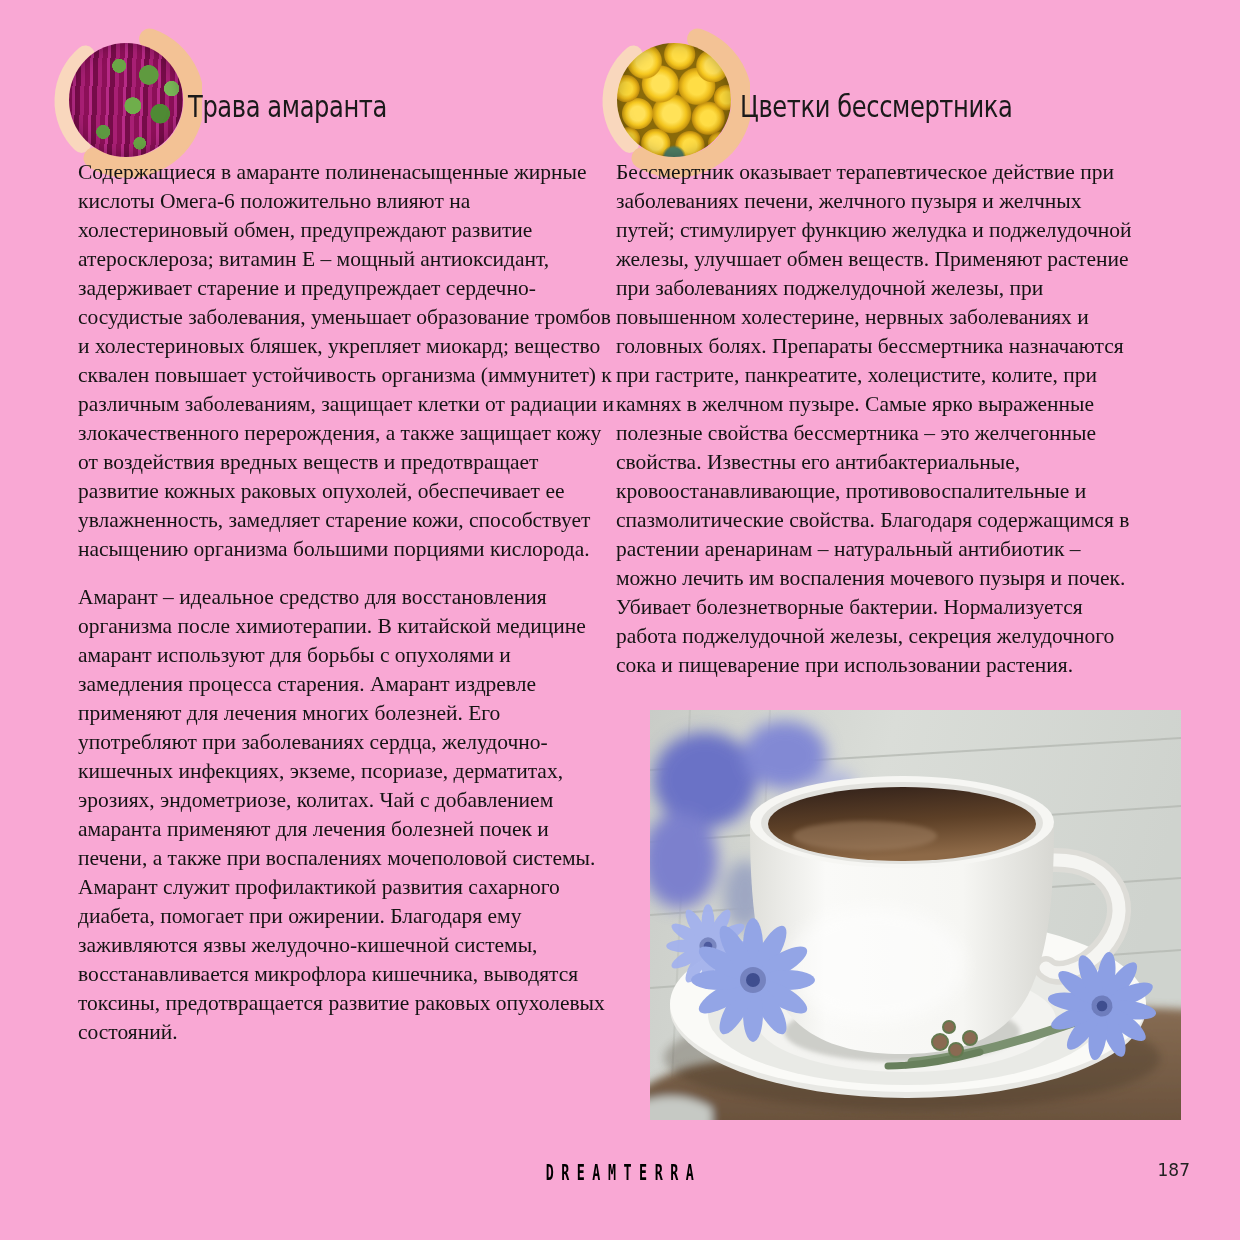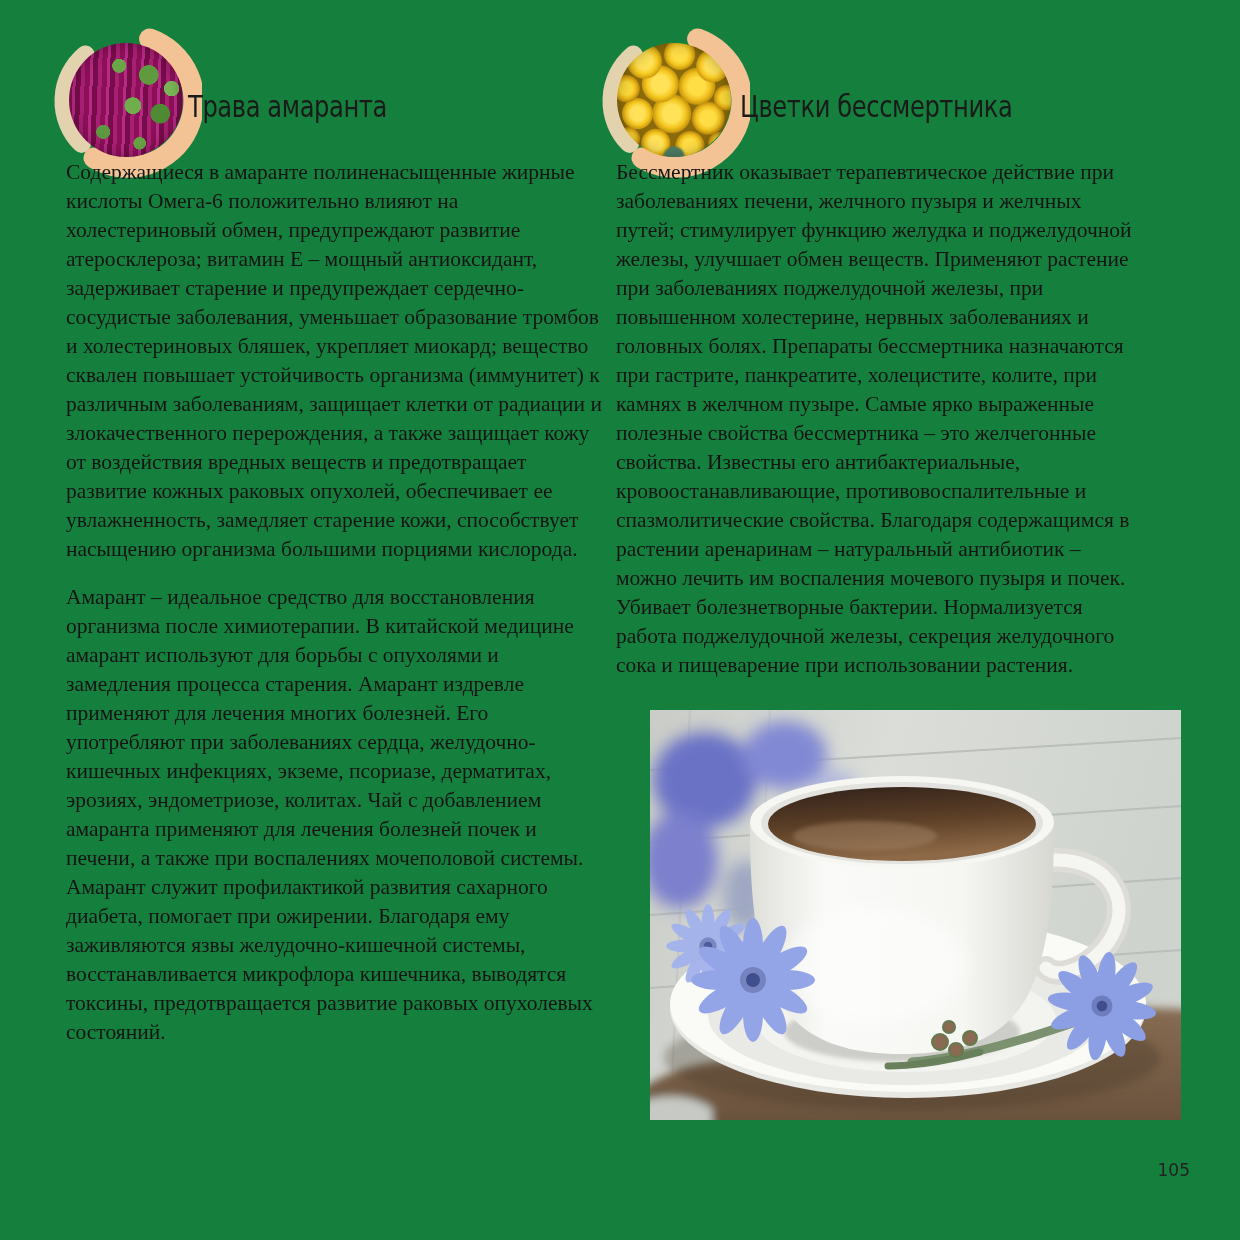--- a/index.html
+++ b/index.html
@@ -1,17 +1,17 @@
 <!DOCTYPE html>
 <html><head>
 <meta charset="utf-8">
 <style>
   html,body{margin:0;padding:0;background:#ffffff;}
   .page{
-    position:relative;width:1240px;height:1240px;background:#15803d;
+    position:relative;width:1240px;height:1240px;background:#f9a8d4;
     font-family:"Liberation Serif", serif;color:#141414;overflow:hidden;
   }
   
   .hdr-arc{position:absolute;width:150px;height:168px;}
   .hdr-arc.left{left:52px;top:10px;}
   .hdr-arc.right{left:600px;top:10px;}
   .circle-photo{
     position:absolute;width:114px;height:114px;border-radius:50%;
     box-shadow:inset 0 0 14px rgba(0,0,0,.28);
   }
@@ -50,21 +50,21 @@
   .heading{
     position:absolute;top:85px;height:42px;line-height:42px;
     font-family:"DejaVu Sans", sans-serif;font-size:31px;font-weight:400;
     letter-spacing:-0.5px;color:#1a1a1a;white-space:nowrap;
     transform:scaleX(0.78);transform-origin:left center;
   }
   .heading.left{left:188px;}
   .heading.right{left:740px;}
   
   .bodycol{position:absolute;top:158px;font-size:21.5px;line-height:29px;}
-  .bodycol.left{left:66px;width:536px;}
+  .bodycol.left{left:78px;width:536px;}
   .bodycol.right{left:616px;width:528px;}
   .bodycol p{margin:0 0 19px 0;}
   
   .tea-photo{position:absolute;left:650px;top:710px;width:531px;height:410px;}
   
   .footer-logo{
     position:absolute;left:0;top:1157px;width:1240px;height:32px;
     display:flex;justify-content:center;align-items:center;
   }
   .footer-logo span{
@@ -243,15 +243,18 @@
         <ellipse cx="0" cy="-34" rx="10" ry="28" transform="rotate(240)"></ellipse>
           <ellipse cx="0" cy="-34" rx="10" ry="28" transform="rotate(270)"></ellipse>
         <ellipse cx="0" cy="-34" rx="10" ry="28" transform="rotate(300)"></ellipse>
           <ellipse cx="0" cy="-34" rx="10" ry="28" transform="rotate(330)"></ellipse>
       </g>
       <circle r="12" fill="#6e7dbd"></circle>
         <circle r="6" fill="#3f4e8f"></circle>
     </g>
   </svg>
 
-  <div class="page-number">105</div>
+  <div class="footer-logo">
+    <span>DREAMTERRA</span>
+  </div>
+  <div class="page-number">187</div>
 
 </div>
 
 </body></html>

